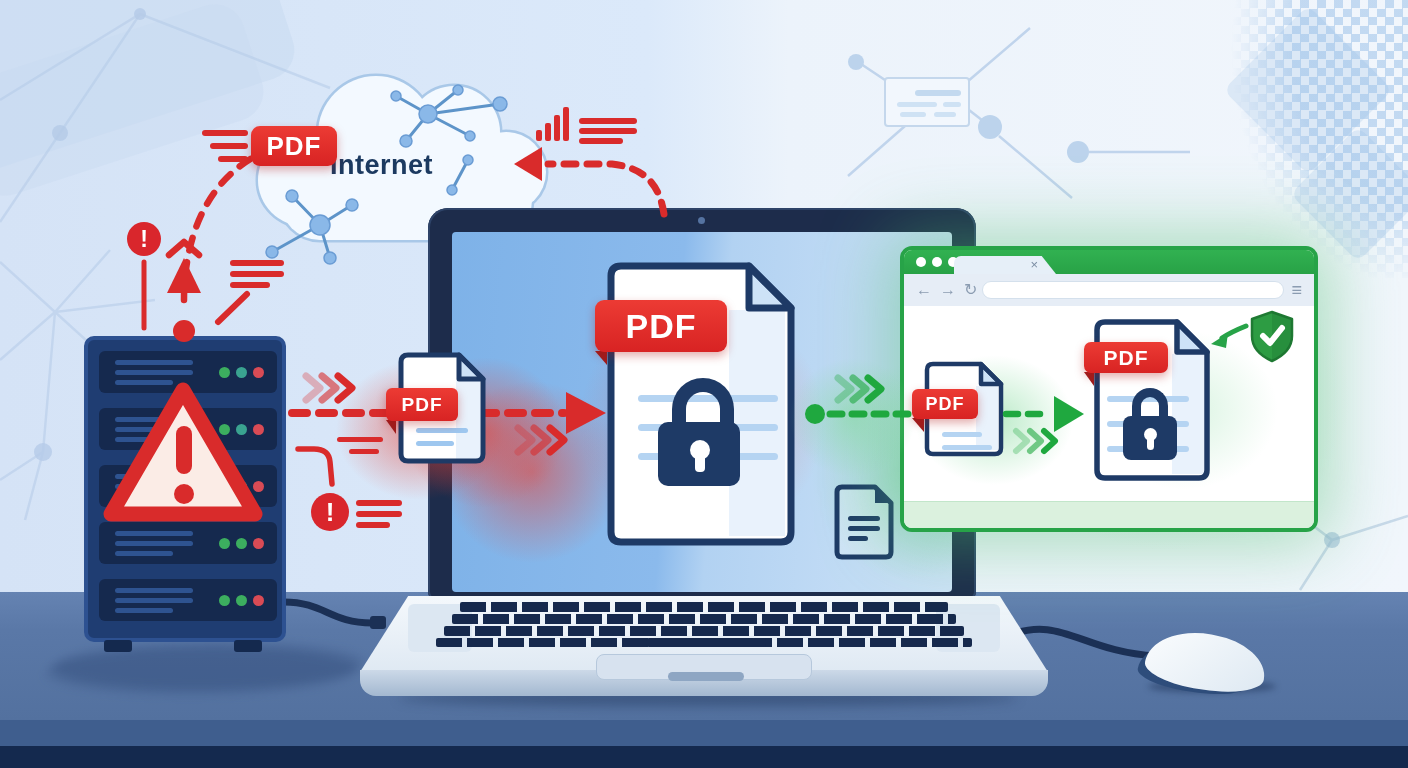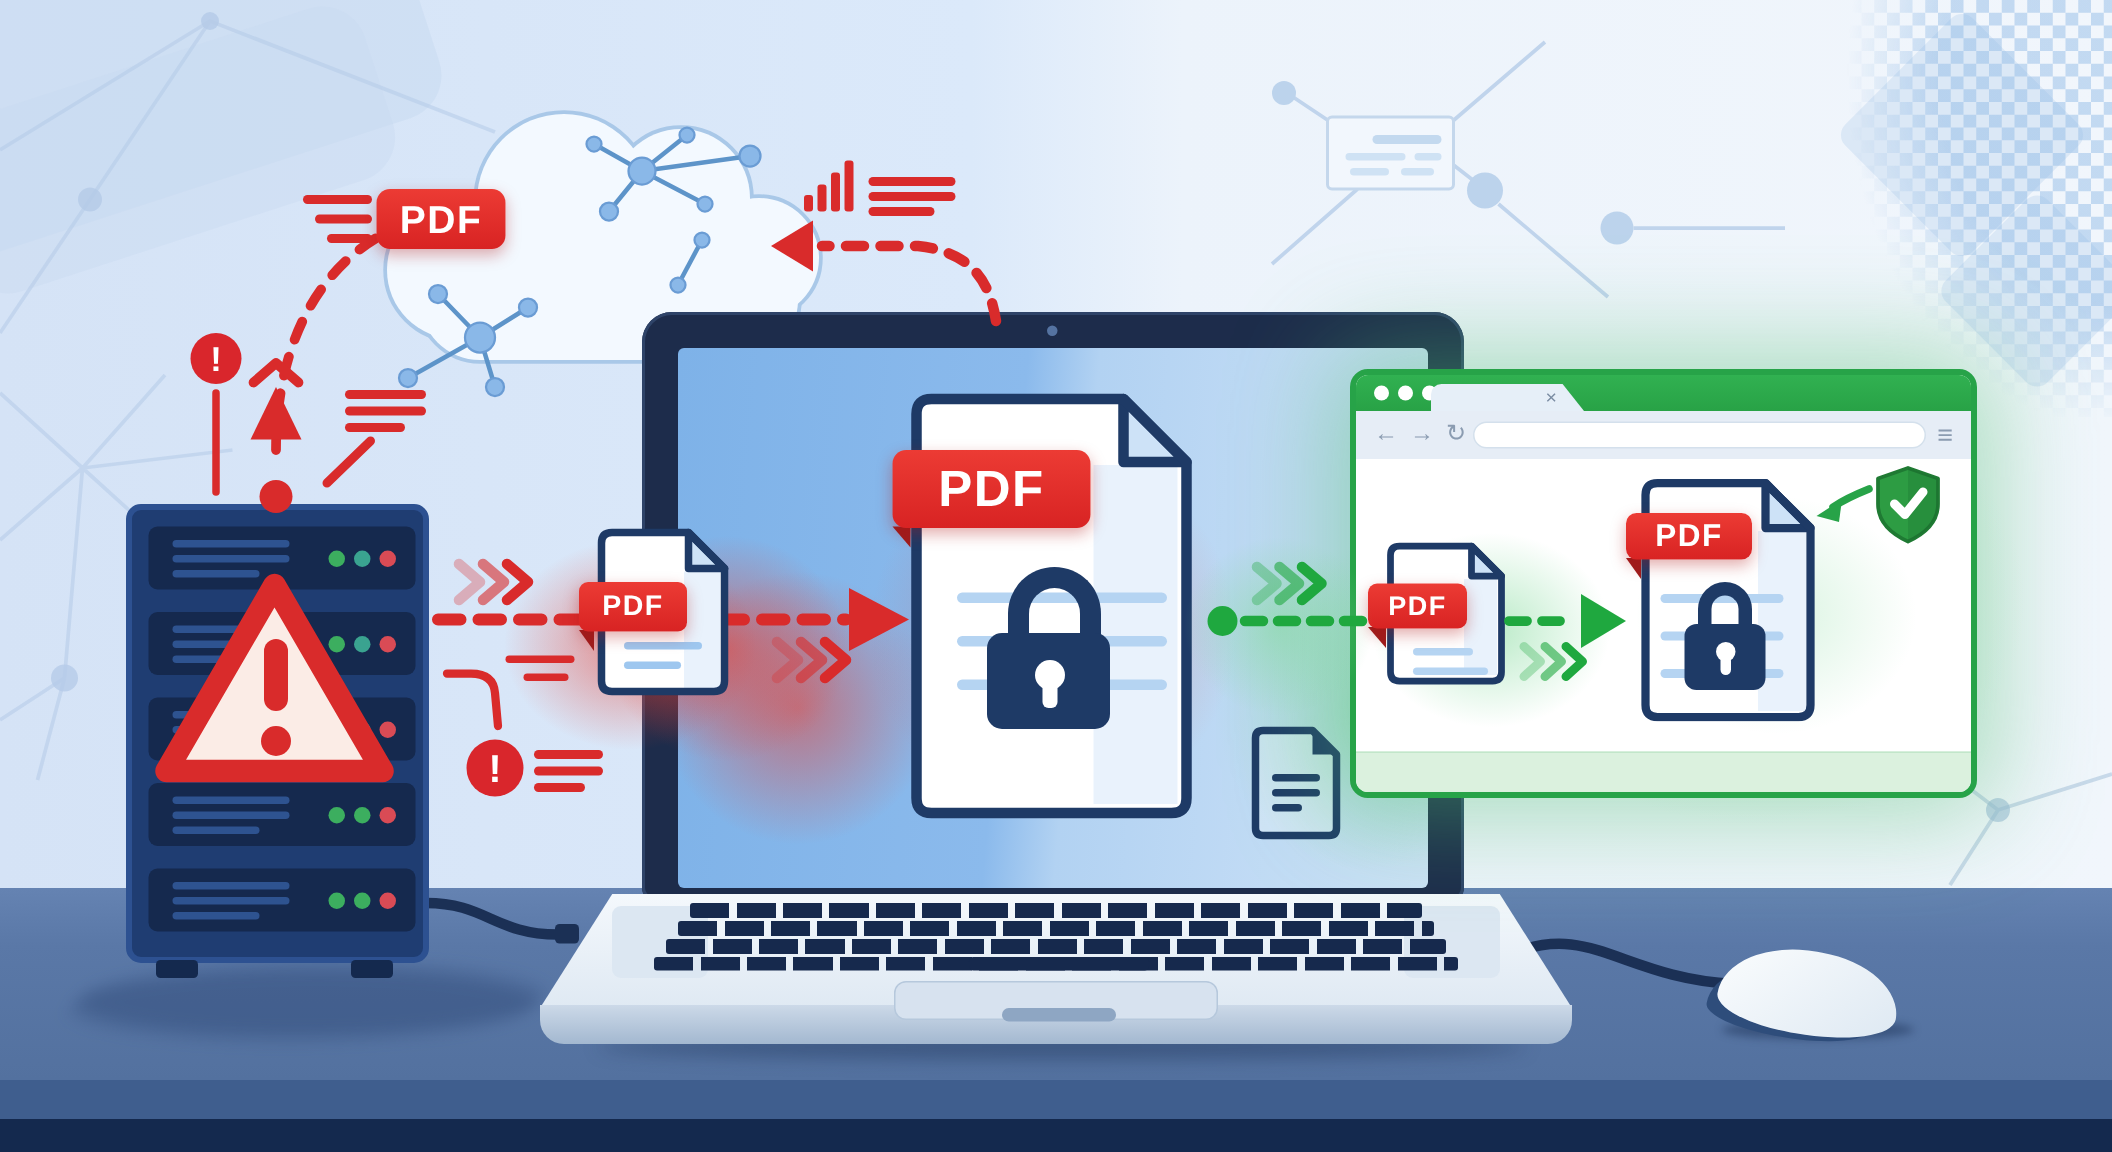--- a/index.html
+++ b/index.html
@@ -157,20 +157,21 @@
         <circle cx="470" cy="136" r="5"></circle>
       <circle cx="320" cy="225" r="10"></circle>
         <circle cx="292" cy="196" r="6"></circle>
         <circle cx="272" cy="252" r="6"></circle>
         <circle cx="330" cy="258" r="6"></circle>
         <circle cx="352" cy="205" r="6"></circle>
       <circle cx="468" cy="160" r="5"></circle>
         <circle cx="452" cy="190" r="5"></circle>
     </g>
   </svg>
+  <div class="abs" id="internet-label" style="left:330px;top:150px;width:160px;z-index:14;">Internet</div>
 
   <div class="abs" id="server" style="left:84px;top:336px;width:202px;height:306px;z-index:14;">
     <div id="server-bays">
         <div class="bay">
           <i class="slotbar s0"></i>
           <i class="slotbar s1"></i>
           <i class="slotbar s2"></i>
           <div class="leds">
             <i class="led" style="background: rgb(60, 174, 95);"></i>
             <i class="led" style="background: rgb(58, 163, 144);"></i>

